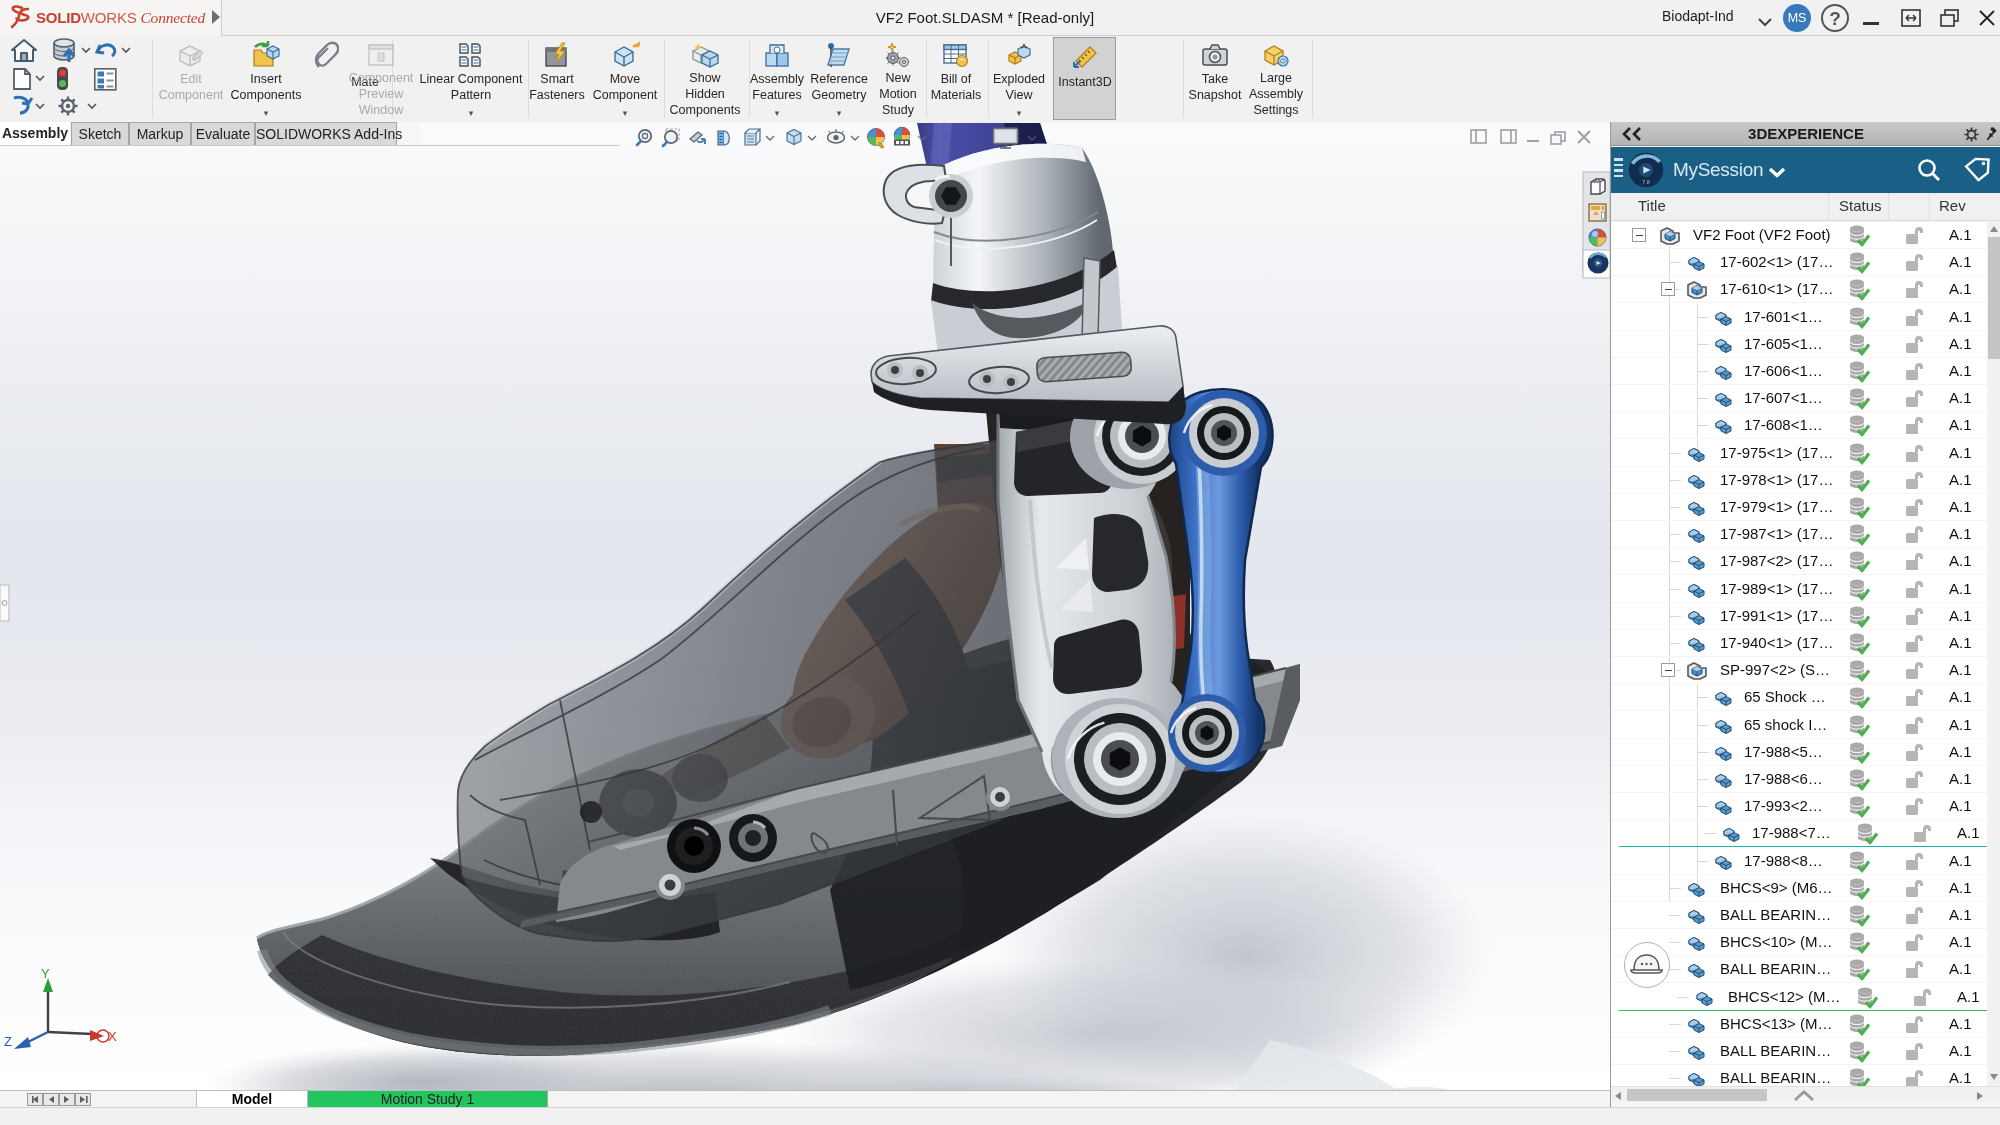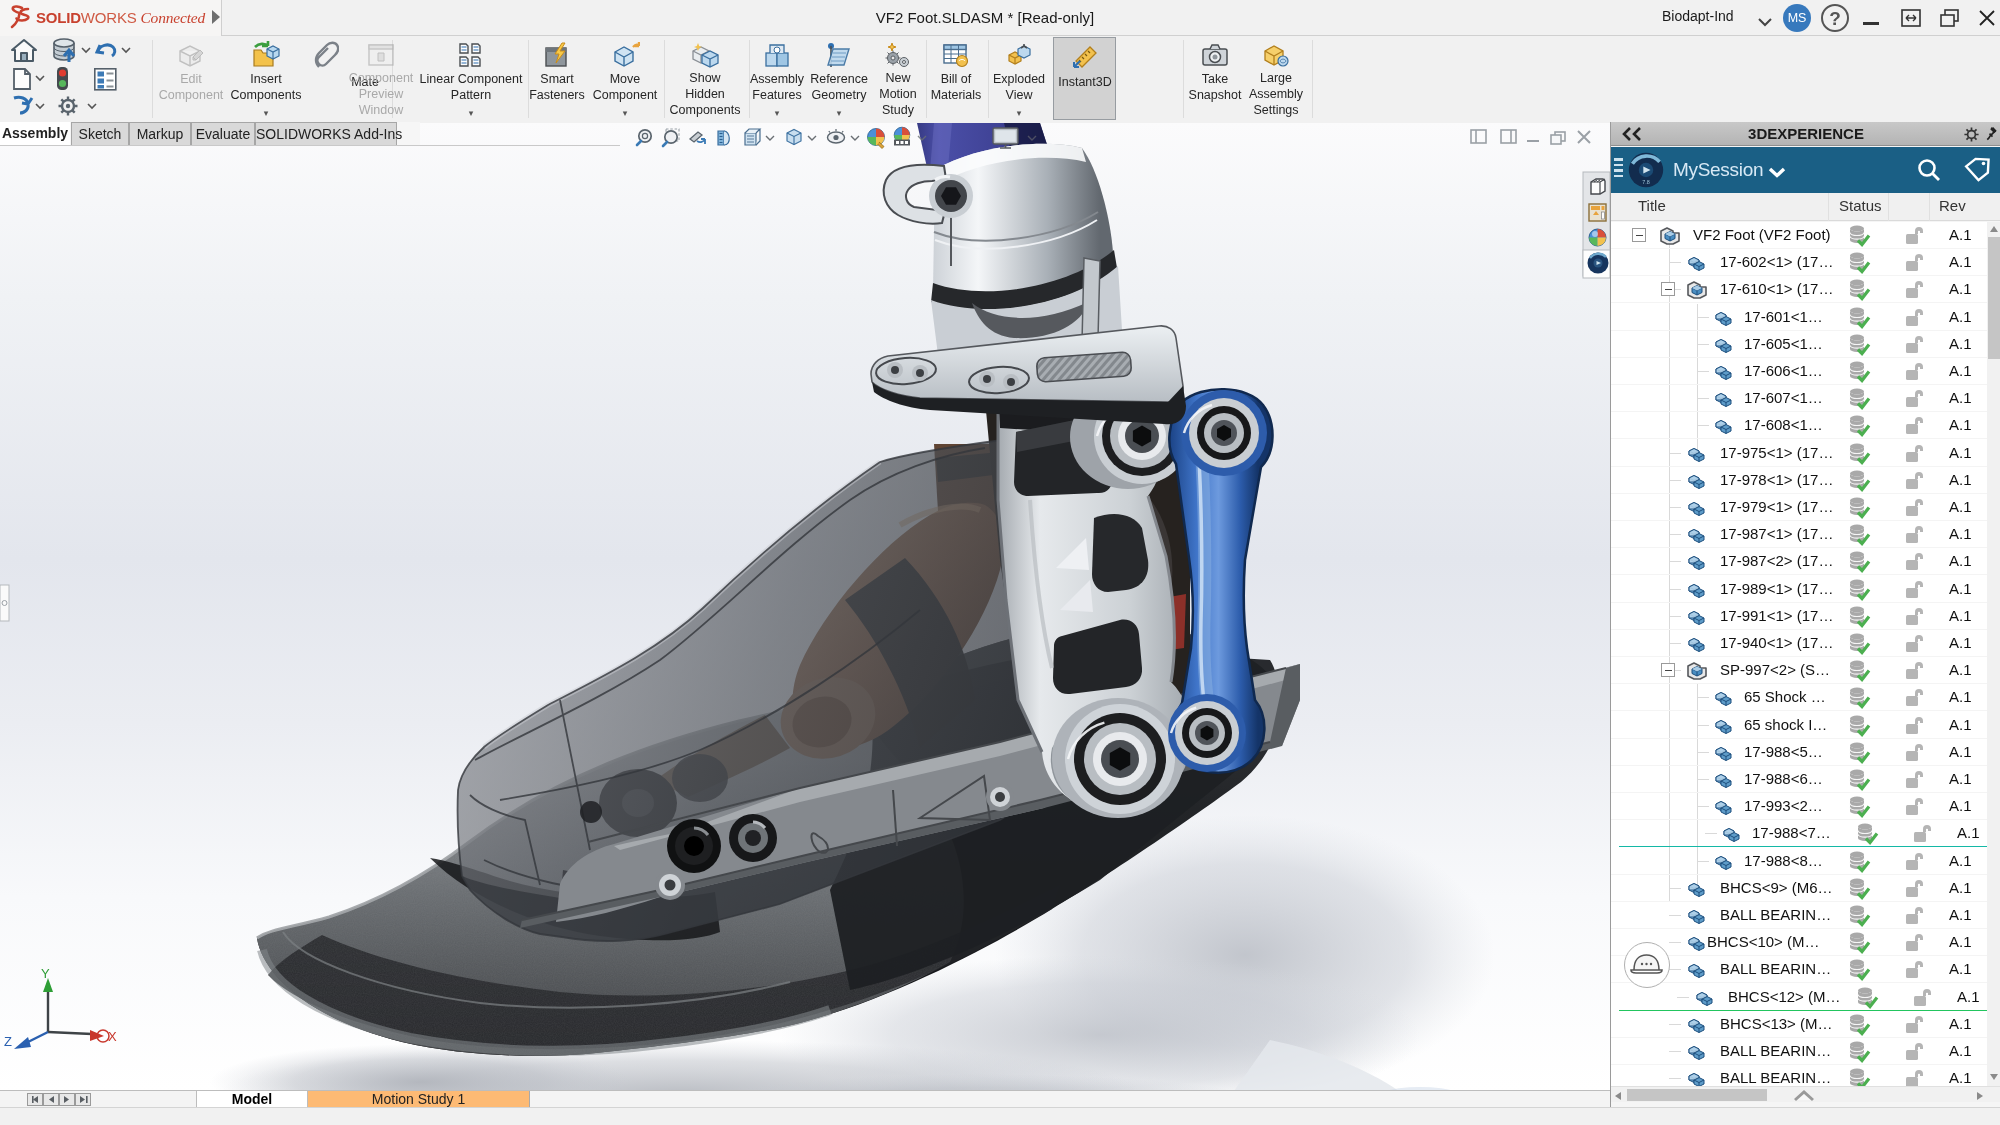--- a/index.html
+++ b/index.html
@@ -1550,21 +1550,21 @@
             <g stroke="#1d4f7e" stroke-width="1" stroke-linejoin="round">
               <path d="M3 8 L8 5.5 L13 8 L13 12 L8 14.5 L3 12 Z" fill="#7fb2d9"></path>
               <path d="M3 8 L8 10.5 L13 8" fill="none"></path>
               <path d="M8 10.5 L8 14.5" fill="none"></path>
               <path d="M8 12 L13 9.5 L18 12 L18 16 L13 18.5 L8 16 Z" fill="#5d9bc8"></path>
               <path d="M8 12 L13 14.5 L18 12" fill="none"></path>
               <path d="M13 14.5 L13 18.5" fill="none"></path>
               <path d="M3 8 L8 5.5 L13 8 L13 9.5 L8 12 L3 12 Z" fill="#b7d6ec" opacity="0.85"></path>
             </g>
           </svg></div>
-        <div class="txt" style="left:96px;text-align:center;">BHCS&lt;10&gt; (M…</div>
+        <div class="txt" style="left:109px;text-align:center;">BHCS&lt;10&gt; (M…</div>
         <div class="abs" style="left:236px;top:2px;"><svg width="24" height="24" viewBox="0 0 24 24">
             <g fill="#a9a9a9">
               <ellipse cx="10" cy="4.5" rx="7" ry="3"></ellipse>
               <path d="M3 4.5 L3 16 A7 3 0 0 0 17 16 L17 4.5 A7 3 0 0 1 3 4.5"></path>
               <path d="M3 8.5 A7 3 0 0 0 17 8.5 M3 12.2 A7 3 0 0 0 17 12.2" stroke="#f5f5f5" stroke-width="1.2" fill="none"></path>
             </g>
             <path d="M11 16.5 L15 20.5 L22 11.5" stroke="#4caf50" stroke-width="3.2" fill="none"></path>
           </svg></div>
         <div class="abs" style="left:292px;top:3px;"><svg width="22" height="22" viewBox="0 0 22 22">
             <g fill="#b5b5b5">
@@ -1760,21 +1760,21 @@
 <g fill="#5a5f64">
         <path d="M11 3 L6 6.5 L11 10 Z"></path>
         <rect x="5" y="3" width="1.6" height="7"></rect>
         <path d="M27 3 L22 6.5 L27 10 Z"></path>
         <path d="M37 3 L42 6.5 L37 10 Z"></path>
         <path d="M53 3 L58 6.5 L53 10 Z"></path>
         <rect x="59" y="3" width="1.6" height="7"></rect>
       </g>
     </svg>
 <div class="btab" style="left:196px;width:112px;background:#fff;border-left:1px solid #bdbdbd;border-right:1px solid #bdbdbd;font-weight:bold;">Model</div>
-<div class="btab" style="left:308px;width:222px;background:#fdba74;border-right:1px solid #a9a9a9;color:#222;">Motion Study 1</div>
+<div class="btab" style="left:308px;width:240px;background:#22c55e;border-right:1px solid #a9a9a9;color:#222;">Motion Study 1</div>
 </div>
 <div id="statusbar">
 
 
 
 
 
 
 </div>
 

